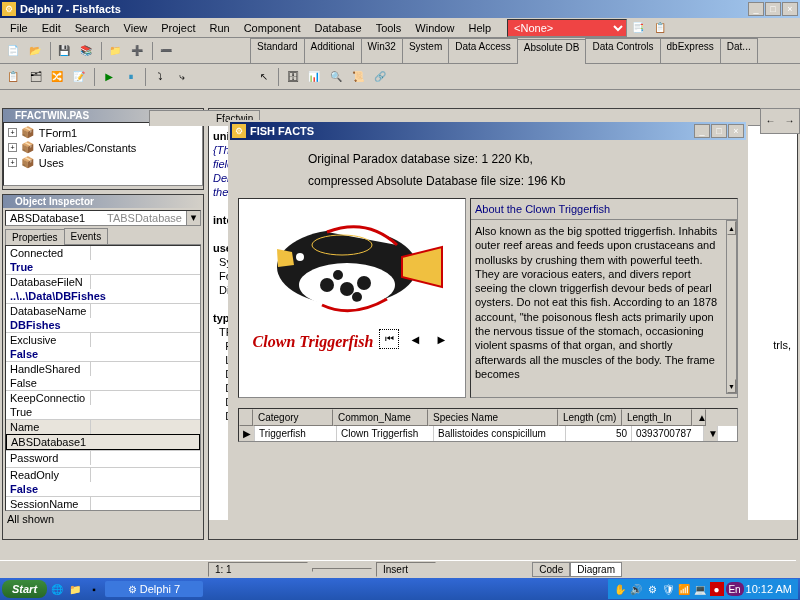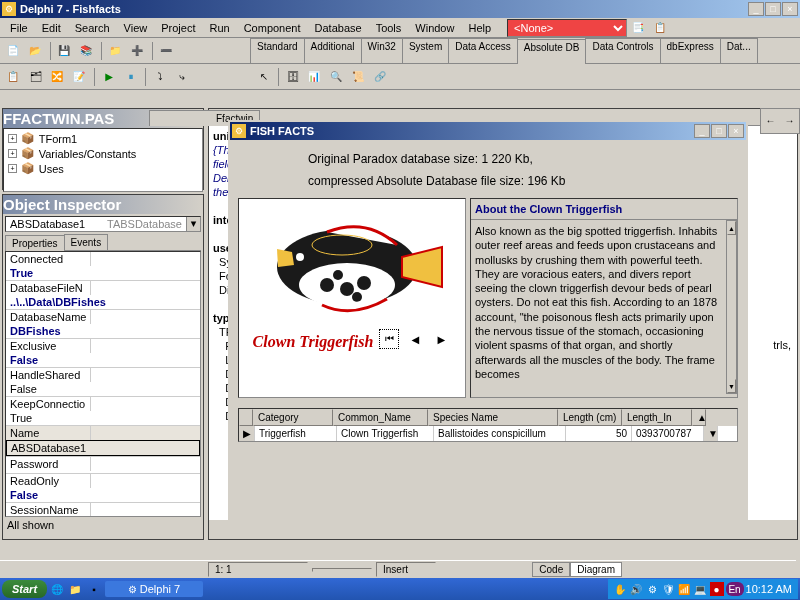--- a/index.html
+++ b/index.html
@@ -12,38 +12,38 @@
 .menubar { background: #d4d0c8; height: 20px; display: flex; align-items: center; padding: 0 4px; gap: 2px; border-bottom: 1px solid #888; }
 .menuitem { padding: 2px 6px; cursor: pointer; }
 .toolbar { background: #d4d0c8; height: 26px; display: flex; align-items: center; padding: 0 4px; gap: 2px; border-bottom: 1px solid #888; }
 .tbtn { width: 20px; height: 20px; border: 1px solid transparent; display: flex; align-items: center; justify-content: center; cursor: pointer; font-size: 10px; }
 .tsep { width: 1px; height: 18px; background: #888; margin: 0 2px; }
 .combo { height: 18px; border: 1px inset #888; background: white; padding: 0 2px; }
 .tabs { display: flex; background: #d4d0c8; border-bottom: 1px solid #888; }
 .tab { padding: 2px 6px; border: 1px solid #888; border-bottom: none; background: #d4d0c8; cursor: pointer; margin-right: -1px; font-size: 10px; }
 .tab.active { background: #d4d0c8; position: relative; top: 1px; }
 .panel { position: absolute; background: #d4d0c8; border: 1px solid #404040; }
-.panel-title { background: linear-gradient(to right, #7b8ba8, #d4d0c8); color: white; font-size: 15px; padding: 1px 0; font-weight: bold; }
+.panel-title { background: linear-gradient(to right, #7b8ba8, #d4d0c8); color: white; font-size: 10px; padding: 1px 12px; font-weight: bold; }
 .tree { background: white; border: 1px inset #888; font-size: 11px; padding: 2px; }
 .tree-item { padding: 1px 2px; display: flex; align-items: center; gap: 4px; cursor: pointer; }
 .tree-box { width: 9px; height: 9px; border: 1px solid #888; font-size: 7px; display: flex; align-items: center; justify-content: center; }
 .insp-row { display: flex; border-bottom: 1px solid #ccc; flex-direction: column; }
 .insp-name { width: 85px; padding: 1px 4px; border-right: 1px solid #ccc; overflow: hidden; white-space: nowrap; }
 .insp-val { flex: 1; padding: 1px 4px; overflow: hidden; white-space: nowrap; }
 .insp-val.blue { color: #000080; font-weight: bold; }
 .code { background: white; font-family: 'Courier New', monospace; font-size: 12px; padding: 4px; white-space: pre; overflow: hidden; }
 .code .kw { font-weight: bold; }
 .code .cm { color: #000080; font-style: italic; }
 .fish-win { position: absolute; left: 228px; top: 120px; width: 520px; height: 412px; border: 2px solid #d4d0c8; background: #d4d0c8; }
 .fish-body { padding: 8px; }
 .fish-info { font-size: 12px; padding: 4px 70px; }
 .fish-mid { display: flex; gap: 4px; margin-top: 6px; }
 .fish-img { width: 228px; height: 200px; border: 1px inset #888; background: white; padding: 8px; display: flex; flex-direction: column; align-items: center; }
 .fish-about { flex: 1; border: 1px inset #888; background: #d4d0c8; }
-.fish-about-title { color: #000080; font-weight: bold; padding: 4px; border-bottom: 1px solid #888; }
+.fish-about-title { color: #000080; font-weight: normal; padding: 4px; border-bottom: 1px solid #888; }
 .fish-about-text { padding: 4px; font-size: 11px; line-height: 1.3; height: 168px; overflow: hidden; }
 .fish-label { color: #c00000; font-style: italic; font-weight: bold; font-size: 16px; margin-top: 6px; font-family: 'Times New Roman', serif; }
 .grid { margin-top: 10px; border: 1px inset #888; background: white; }
 .grid-head { display: flex; background: #d4d0c8; }
 .grid-col { padding: 2px 4px; border: 1px outset #d4d0c8; font-size: 10px; }
 .grid-row { display: flex; }
 .grid-cell { padding: 2px 4px; border-right: 1px solid #ccc; font-size: 10px; overflow: hidden; white-space: nowrap; }
 .statusbar { position: absolute; bottom: 22px; left: 0; right: 4px; height: 18px; background: #d4d0c8; border-top: 1px solid white; display: flex; align-items: center; padding: 0 4px; font-size: 10px; }
 .taskbar { position: absolute; bottom: 0; left: 0; right: 0; height: 22px; background: linear-gradient(to bottom, #3168d5, #2254b0); display: flex; align-items: center; padding: 0 2px; gap: 4px; }
 .start-btn { background: linear-gradient(to bottom, #3c8b3c, #276827); color: white; font-weight: bold; font-style: italic; padding: 2px 10px; border-radius: 8px; cursor: pointer; font-size: 12px; }

